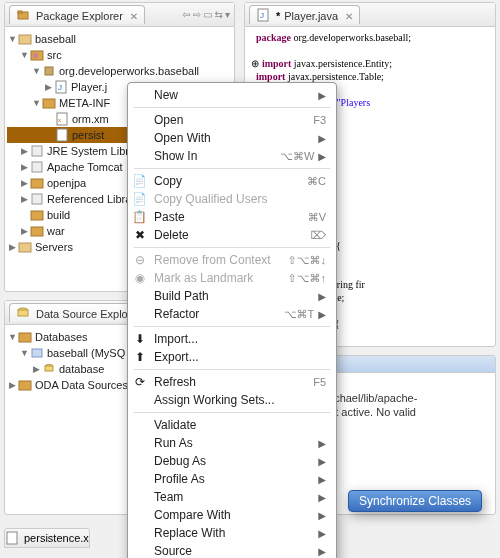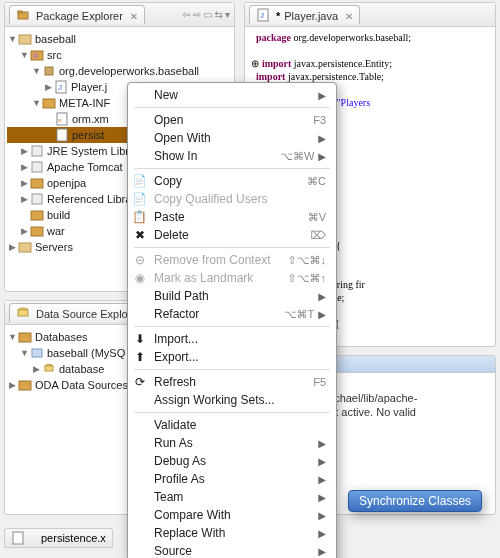--- a/index.html
+++ b/index.html
@@ -23,21 +23,21 @@
 .context-menu { position: absolute; background: #fff; border: 1px solid #999; border-radius: 4px; box-shadow: 2px 4px 12px rgba(0,0,0,0.35); width: 210px; z-index: 50; padding: 3px 0; font-size: 12px; }
 .context-menu .item { display: flex; align-items: center; padding: 2px 10px 2px 26px; color: #222; position: relative; }
 .context-menu .item.disabled { color: #aaa; }
 .context-menu .item .sc { margin-left: auto; color: #888; font-size: 11px; }
 .context-menu .item .sub { margin-left: auto; font-size: 10px; color: #666; }
 .context-menu hr { border: none; border-top: 1px solid #ddd; margin: 3px 6px; }
 .context-menu .micon { position: absolute; left: 5px; width: 14px; height: 14px; display: flex; align-items: center; justify-content: center; }
 .submenu { position: absolute; background: linear-gradient(#6aa0e0,#3b6fbf); color:#fff; border: 1px solid #2a5a9e; border-radius: 4px; box-shadow: 2px 4px 12px rgba(0,0,0,0.35); padding: 3px 10px; z-index: 60; font-size: 12px; white-space: nowrap; }
 .problems-body { padding: 4px 6px; font-size: 11px; color: #333; flex: 1; }
 .problems-body .line { padding: 1px 0; }
-.bottom-tab { position: absolute; background: linear-gradient(#f8f8f8,#e8e8e8); border: 1px solid #ccc; border-radius: 3px 3px 0 0; padding: 2px 6px; font-size: 11px; display:flex; align-items:center; gap:13px;}
+.bottom-tab { position: absolute; background: linear-gradient(#f8f8f8,#e8e8e8); border: 1px solid #ccc; border-radius: 3px 3px 0 0; padding: 2px 0; font-size: 11px; display:flex; align-items:center; gap:2px;}
 .dot-dirty { color: #000; font-weight: bold; margin-right: 1px; }
 </style>
 </head>
 <body>
 
 <div class="view" style="left:4px; top:2px; width:231px; height:290px;">
   <div class="view-header">
     <div class="tab">
       <span class="icon">
           <svg viewBox="0 0 14 14">

